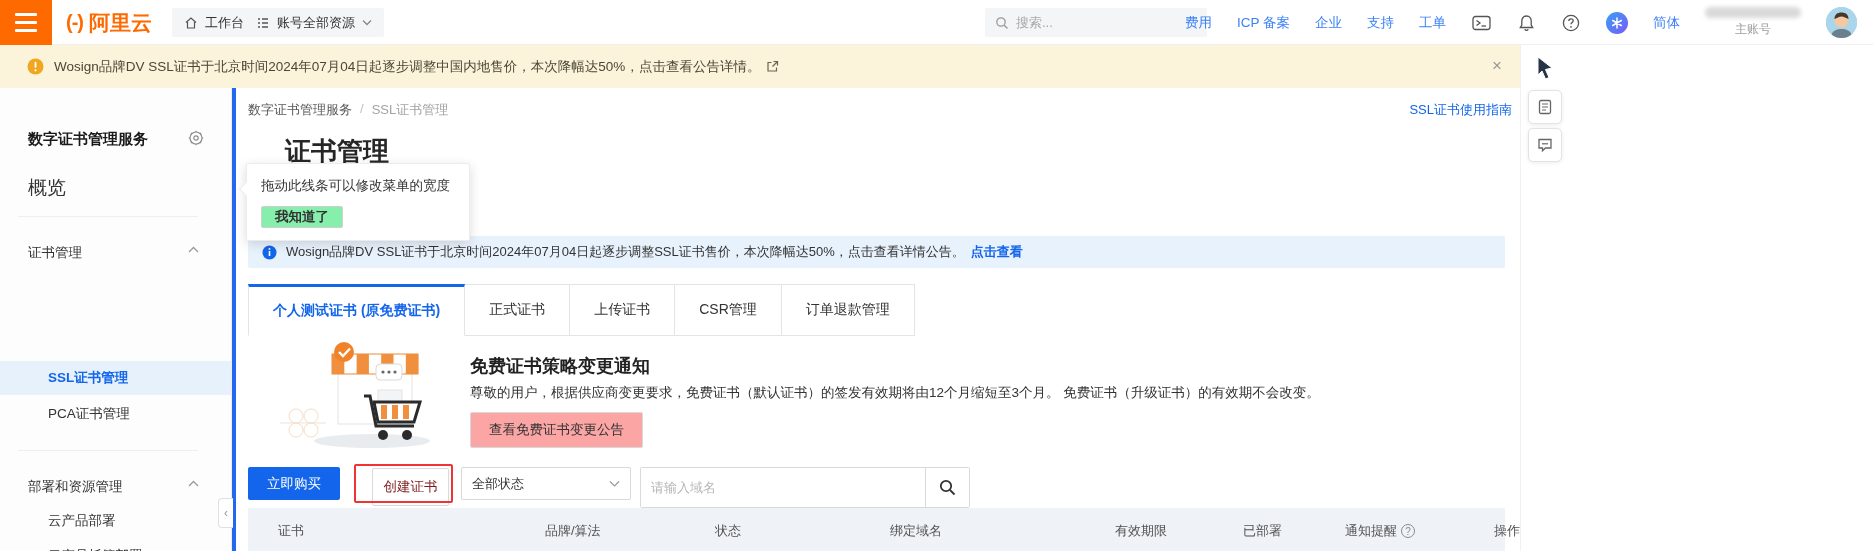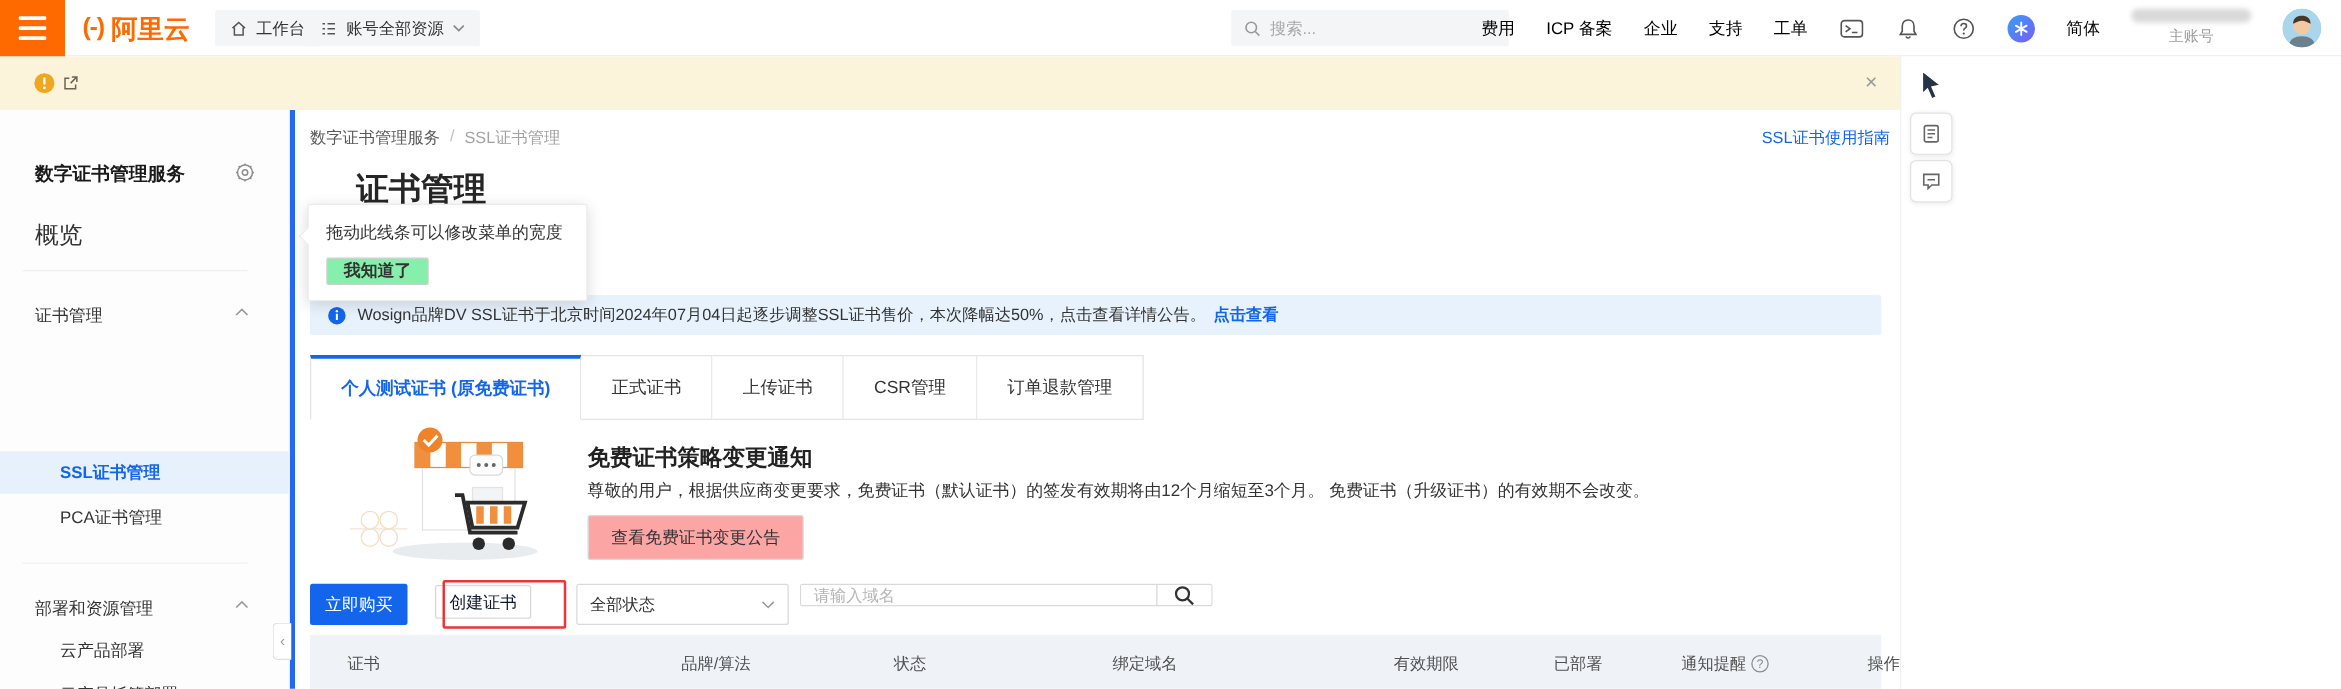--- a/index.html
+++ b/index.html
@@ -18,21 +18,21 @@
   .nav-chip { position:absolute; top:8px; height:29px; background:#f4f5f6; border-radius:2px;
     display:flex; align-items:center; gap:7px; padding:0 12px; font-size:13px; color:#333; cursor:pointer; }
   .chip-workbench { left:172px; }
   .chip-resources { left:244px; }
   .nav-search { position:absolute; left:985px; top:8px; width:222px; height:29px; background:#f4f5f6;
     border-radius:2px; display:flex; align-items:center; padding:0 10px; gap:7px; }
   .nav-search input { border:none; outline:none; background:transparent; font-size:13px; width:170px;
     color:#333; font-family:inherit; }
   .nav-search input::placeholder { color:#a8a8a8; }
   .nav-right { position:absolute; right:16px; top:0; height:45px; display:flex; align-items:center; gap:25px; }
-  .nav-link { font-size:13.5px; color:#000000; cursor:pointer; white-space:nowrap; }
+  .nav-link { font-size:13.5px; color:#3b82f6; cursor:pointer; white-space:nowrap; }
   .nav-icon { width:20px; height:20px; display:flex; align-items:center; justify-content:center; cursor:pointer; }
   .tongyi { width:22px; height:22px; border-radius:50%; background:linear-gradient(135deg,#37a0f4,#7a5af8);
     display:flex; align-items:center; justify-content:center; }
   .account { display:flex; flex-direction:column; align-items:center; gap:3px; cursor:pointer; }
   .blur-bar { width:96px; height:11px; background:#d9d9d9; border-radius:6px; filter:blur(2px); }
   .account-type { font-size:12px; color:#9b9b9b; }
   .avatar { width:31px; height:31px; border-radius:50%; overflow:hidden; background:#a8d4ea; cursor:pointer; }
 
   
   .banner { position:absolute; top:45px; left:0; width:1520px; height:43px; background:#fbf4da;
@@ -92,31 +92,31 @@
   .tab.active { border-top:3px solid #1366ec; border-bottom:1px solid #fff; color:#1366ec; font-weight:bold; }
 
   
   .free-illustration { position:absolute; left:44px; top:250px; width:178px; height:116px; }
   .free-title { position:absolute; left:234px; top:266px; font-size:18px; font-weight:bold; color:#222; }
   .free-body { position:absolute; left:234px; top:296px; font-size:13.5px; color:#333; width:1000px; }
   .free-btn { position:absolute; left:234px; top:324px; border:1px solid #d9d9d9; background:#fca5a5; border-radius:2px;
     padding:8px 18px; font-size:13.5px; color:#333; cursor:pointer; }
 
   
-  .btn-buy { position:absolute; left:12px; top:379px; width:78px; height:33px; background:#1366ec; color:#fff;
+  .btn-buy { position:absolute; left:12px; top:379px; width:92px; height:33px; background:#1366ec; color:#fff;
     border:none; border-radius:2px; font-size:13.5px; cursor:pointer; font-family:inherit; }
   .red-annotation { position:absolute; left:118px; top:376px; width:99px; height:39px; border:2px solid #ef3434;
     border-radius:2px; z-index:20; pointer-events:none; }
-  .btn-create { position:absolute; left:112px; top:380px; width:77px; height:27px; background:#fff; color:#0f172a;
+  .btn-create { position:absolute; left:136px; top:380px; width:77px; height:38px; background:#fff; color:#7f1d1d;
     border:1px solid #d9d9d9; border-radius:2px; font-size:13.5px; cursor:pointer; font-family:inherit; }
   .select-status { position:absolute; left:225px; top:379px; width:170px; height:33px; border:1px solid #d9d9d9;
     border-radius:2px; background:#fff; display:flex; align-items:center; padding:0 10px; font-size:13px;
     color:#333; cursor:pointer; }
   .select-status .sel-chevron { margin-left:auto; }
-  .input-group { position:absolute; left:404px; top:379px; width:330px; height:18px; border:1px solid #d9d9d9;
+  .input-group { position:absolute; left:404px; top:379px; width:330px; height:41px; border:1px solid #d9d9d9;
     border-radius:2px; background:#fff; display:flex; }
   .input-group input { flex:1; border:none; outline:none; padding:0 10px; font-size:13px; color:#333; font-family:inherit; }
   .input-group input::placeholder { color:#b5b5b5; }
   .search-addon { width:44px; border-left:1px solid #d9d9d9; display:flex; align-items:center; justify-content:center;
     cursor:pointer; background:#fff; }
 
   
   .table-header { position:absolute; left:12px; top:420px; width:1257px; height:43px; background:#eff3f8; }
   .th { position:absolute; top:14px; font-size:13px; color:#515151; white-space:nowrap; }
   .th-q { display:inline-flex; align-items:center; gap:4px; }
@@ -221,20 +221,21 @@
 </div>
 
 <div class="banner">
   <span>
     <svg width="17" height="17" viewBox="0 0 17 17">
         <circle cx="8.5" cy="8.5" r="8" fill="#f0a71f"></circle>
         <rect x="7.6" y="3.8" width="1.8" height="6" rx="0.9" fill="#fff"></rect>
         <circle cx="8.5" cy="12.3" r="1.1" fill="#fff"></circle>
       </svg>
   </span>
+  <span class="banner-text">Wosign品牌DV SSL证书于北京时间2024年07月04日起逐步调整中国内地售价，本次降幅达50%，点击查看公告详情。</span>
   <span style="margin-left:6px">
     <svg width="13" height="13" viewBox="0 0 13 13">
         <path d="M5.5 2.5 H2 V11 H10.5 V7.5" fill="none" stroke="#6b6454" stroke-width="1.2"></path>
         <path d="M7.5 1.5 H11.5 V5.5 M11.5 1.5 L6.5 6.5" fill="none" stroke="#6b6454" stroke-width="1.2"></path>
       </svg>
   </span>
   <span class="banner-close">×</span>
 </div>
 
 <div class="sidebar">

